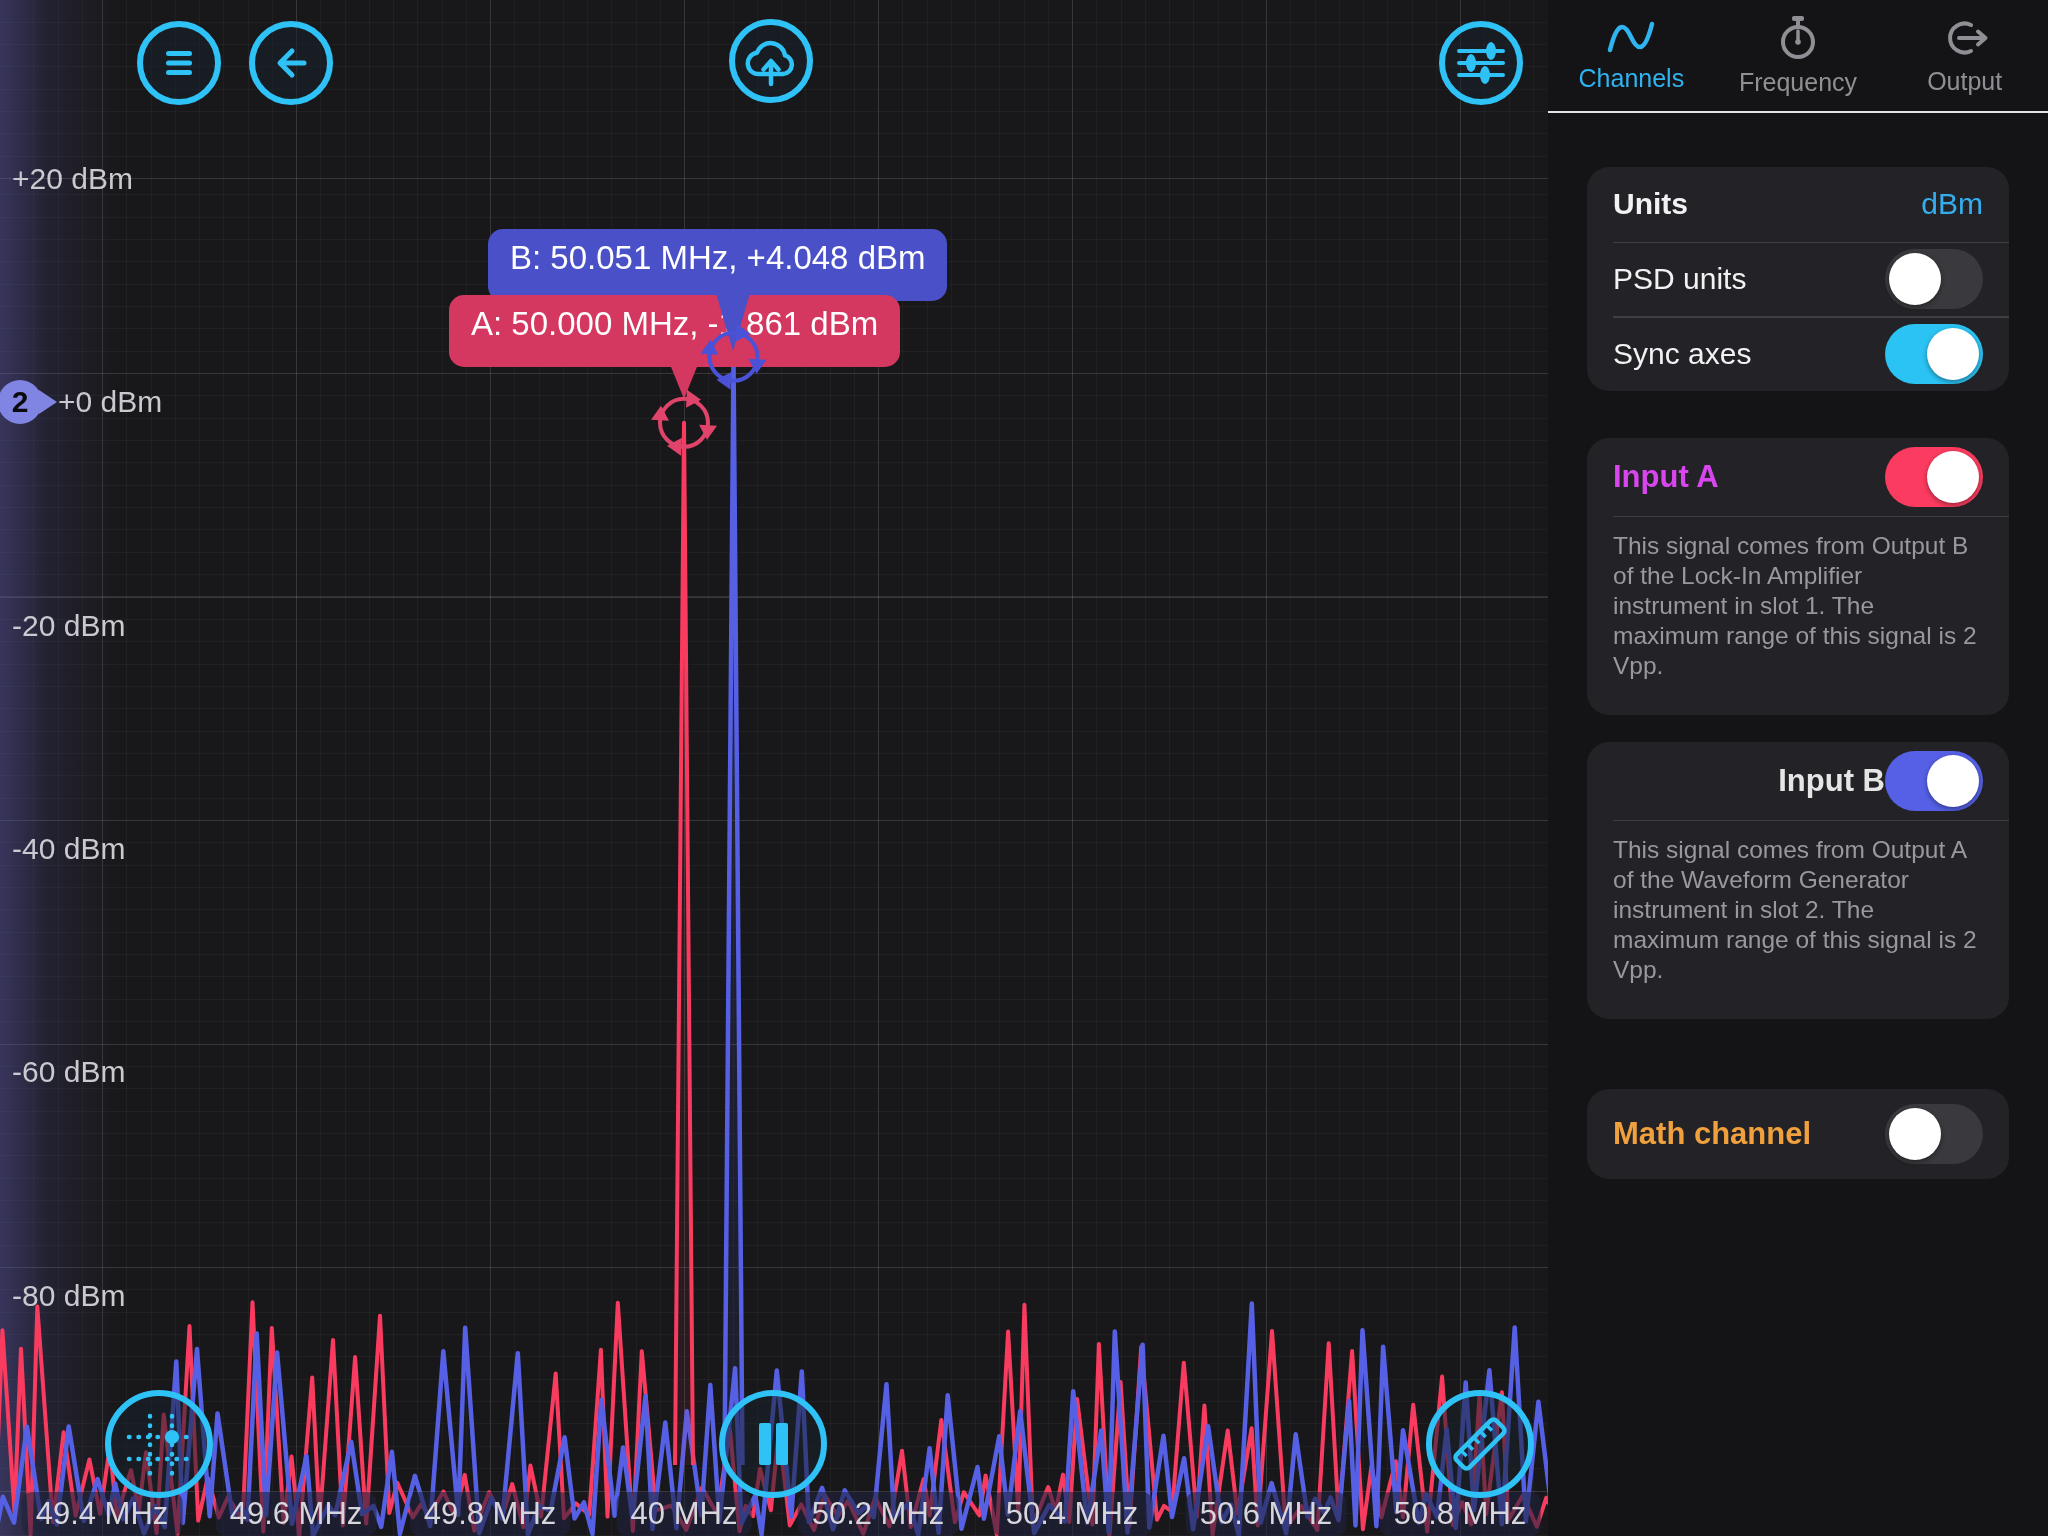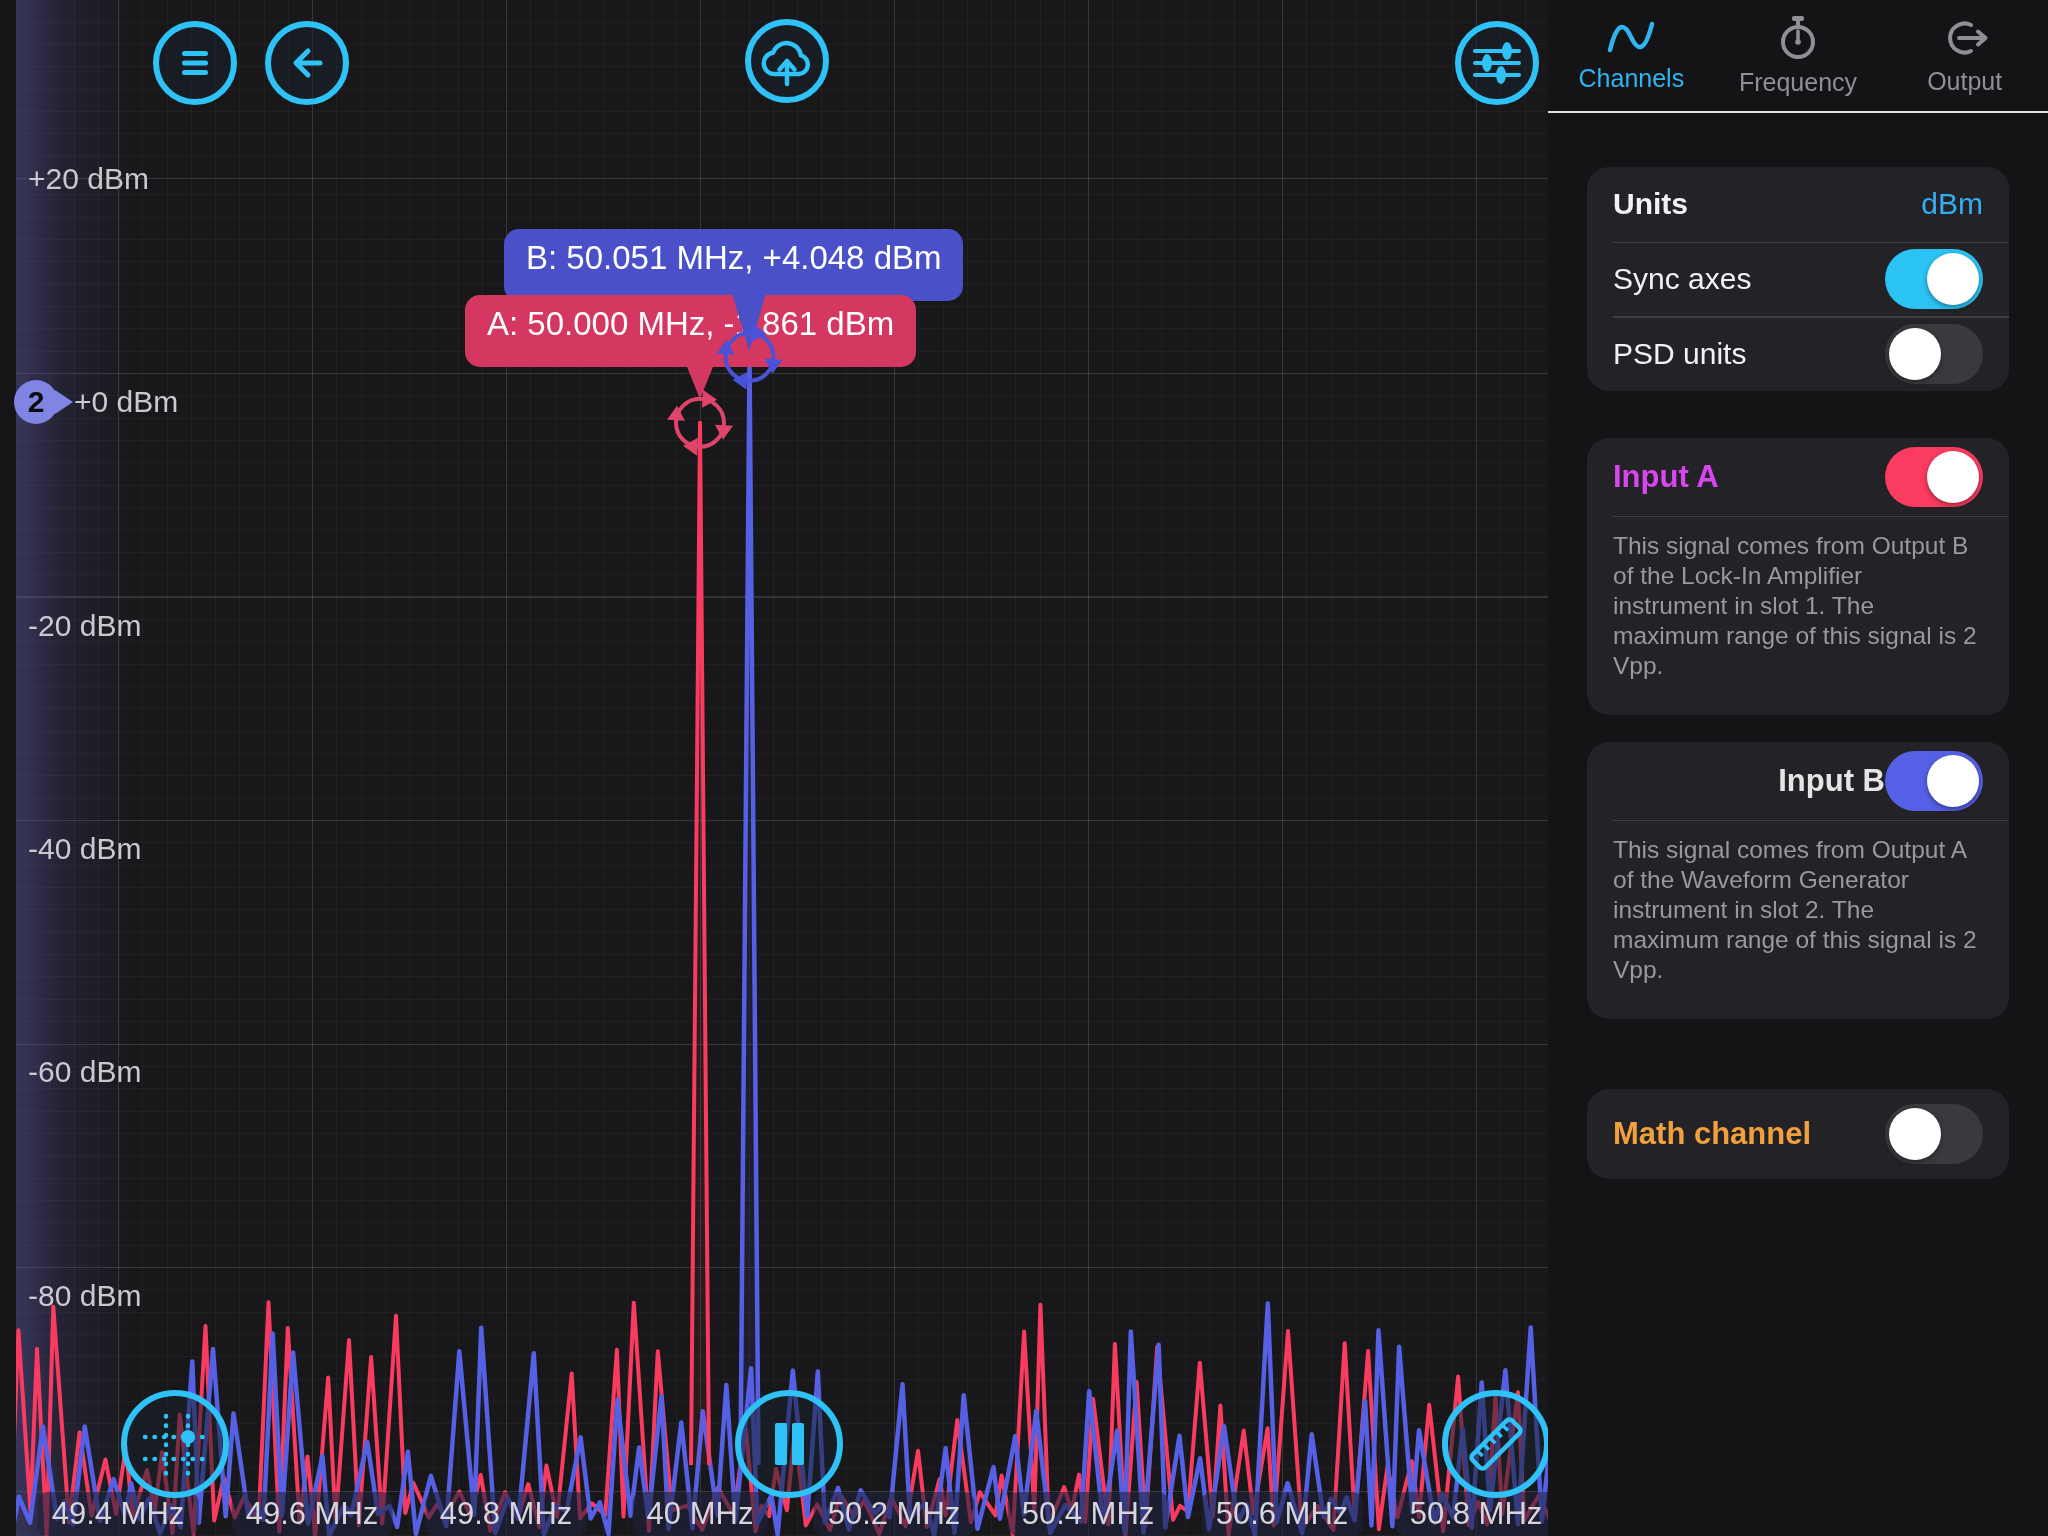--- a/index.html
+++ b/index.html
@@ -1,20 +1,20 @@
 <!DOCTYPE html>
 <html><head>
 <meta charset="utf-8">
 <style>
   html,body{margin:0;padding:0;background:#000;}
   #app{position:relative;width:2048px;height:1536px;overflow:hidden;
        font-family:"Liberation Sans","DejaVu Sans",sans-serif;background:#151517;}
 
   
-  #plot{position:absolute;left:16px;top:0;width:1548px;height:1536px;background-color:#18181a;
+  #plot{position:absolute;left:0;top:0;width:1548px;height:1536px;background-color:#18181a;
     background-image:
       repeating-linear-gradient(90deg, rgba(255,255,255,0.10) 0 1px, transparent 1px 194px),
       repeating-linear-gradient(0deg,  rgba(255,255,255,0.10) 0 1px, transparent 1px 223.5px),
       repeating-linear-gradient(90deg, rgba(255,255,255,0.035) 0 1px, transparent 1px 24.25px),
       repeating-linear-gradient(0deg,  rgba(255,255,255,0.035) 0 1px, transparent 1px 22.35px);
     background-position:102px 0, 0 179px, 102px 0, 0 179px;}
   #plot .left-glow{position:absolute;left:0;top:0;width:130px;height:100%;z-index:1;
     background:linear-gradient(90deg, rgba(99,92,182,0.42), rgba(99,92,182,0.14) 48px, rgba(99,92,182,0) 120px);}
 
   #traces{position:absolute;left:0;top:0;z-index:2;}
@@ -230,28 +230,28 @@
         <span class="tab-label">Output</span>
       </div>
     </div>
 
     <div class="card" id="card-units">
       <div class="row">
         <span class="lbl bold">Units</span>
         <span class="val">dBm</span>
       </div>
       <div class="row">
+        <span class="lbl">PSD units</span>
+        <div class="toggle off" id="toggle-psd">
+            <div class="knob"></div>
+          </div>
+      </div>
+      <div class="row">
         <span class="lbl">Sync axes</span>
         <div class="toggle on" id="toggle-sync">
-            <div class="knob"></div>
-          </div>
-      </div>
-      <div class="row">
-        <span class="lbl">PSD units</span>
-        <div class="toggle off" id="toggle-psd">
             <div class="knob"></div>
           </div>
       </div>
     </div>
 
     <div class="card" id="card-input-a">
       <div class="card-header">
         <span class="title" id="title-a">Input A</span>
         <div class="toggle on" id="toggle-input-a">
             <div class="knob"></div>

